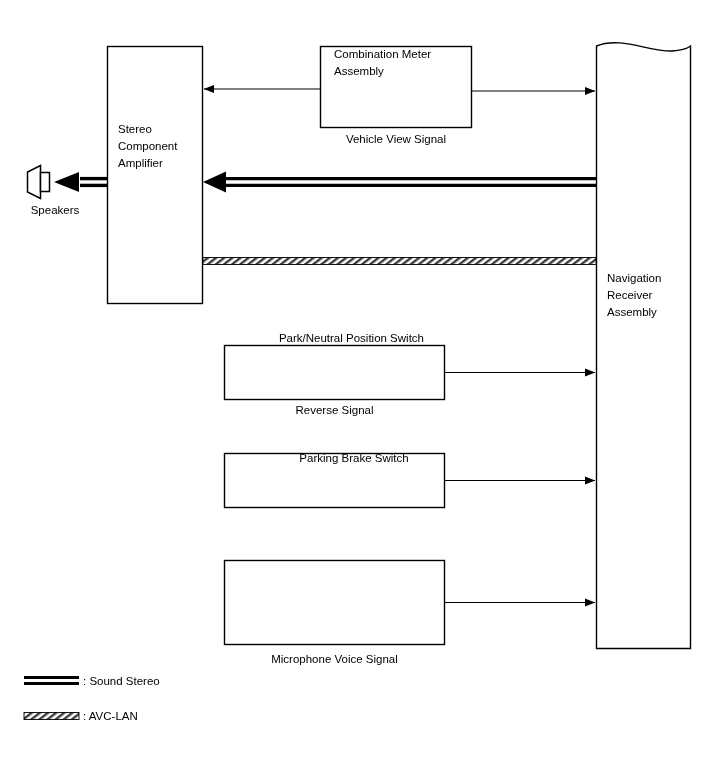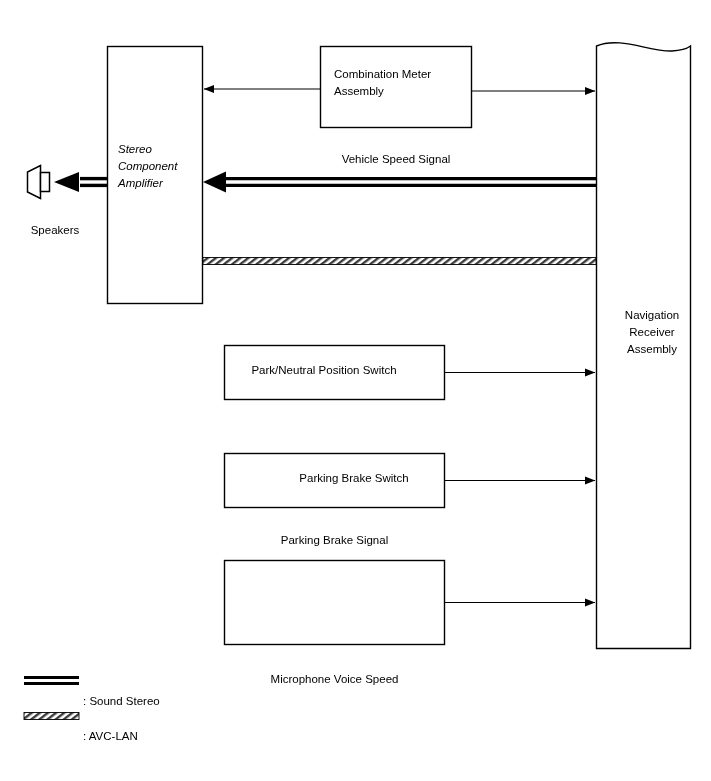--- a/index.html
+++ b/index.html
@@ -26,21 +26,20 @@
     width: 711px;
     height: 781px;
   }
   .txt {
     position: absolute;
     font-family: "Liberation Sans", sans-serif;
     font-size: 11.5px;
     line-height: 17px;
     color: #000000;
     white-space: pre;
-    margin-top: 20px;
   }
   .txt.center {
     text-align: center;
   }
   .txt.left {
     text-align: left;
   }
   .box-label-multi { white-space: pre-line; }
 </style>
 </head>
@@ -112,42 +111,42 @@
     <g>
       <line x1="24" y1="677.5" x2="79" y2="677.5" stroke="#000000" stroke-width="3.2"></line>
       <line x1="24" y1="683.5" x2="79" y2="683.5" stroke="#000000" stroke-width="3.2"></line>
     </g>
 
     <g>
       <rect x="24" y="712.5" width="55" height="7" fill="url(#avclan-hatch)" stroke="#000000" stroke-width="0.9"></rect>
     </g>
   </svg>
 
-  <div class="txt left box-label-multi" style="left:118px; top:121px; width:86px;font-style:italic;">Stereo
+  <div class="txt left box-label-multi" style="left:118px; top:121px; width:86px;">Stereo
 Component
 Amplifier</div>
 
   <div class="txt left box-label-multi" style="left:334px; top:46px; width:140px;">Combination Meter
 Assembly</div>
 
-  <div class="txt center" style="left:224px; top:342px; width:200px;">Park/Neutral Position Switch</div>
+  <div class="txt center" style="left:224px; top:330px; width:200px;text-align:right;">Park/Neutral Position Switch</div>
 
   <div class="txt center" style="left:224px; top:450px; width:260px;">Parking Brake Switch</div>
 
 
-  <div class="txt left box-label-multi" style="left:607px; top:287px; width:90px;text-align:center;">Navigation
+  <div class="txt left box-label-multi" style="left:607px; top:270px; width:90px;">Navigation
 Receiver
 Assembly</div>
 
   <div class="txt center" style="left:20px; top:202px; width:70px;">Speakers</div>
 
-  <div class="txt center" style="left:320px; top:131px; width:152px;">Vehicle Speed Signal</div>
+  <div class="txt center" style="left:320px; top:131px; width:152px;">Vehicle View Signal</div>
+
+  <div class="txt center" style="left:224px; top:402px; width:221px;">Reverse Signal</div>
 
 
-  <div class="txt center" style="left:224px; top:512px; width:221px;">Parking Brake Signal</div>
-
-  <div class="txt center" style="left:224px; top:651px; width:221px;">Microphone Voice Speed</div>
+  <div class="txt center" style="left:224px; top:651px; width:221px;">Microphone Voice Signal</div>
 
   <div class="txt left" style="left:83px; top:673px;">: Sound Stereo</div>
 
   <div class="txt left" style="left:83px; top:708px;">: AVC-LAN</div>
 
 </div>
 
 </body></html>

